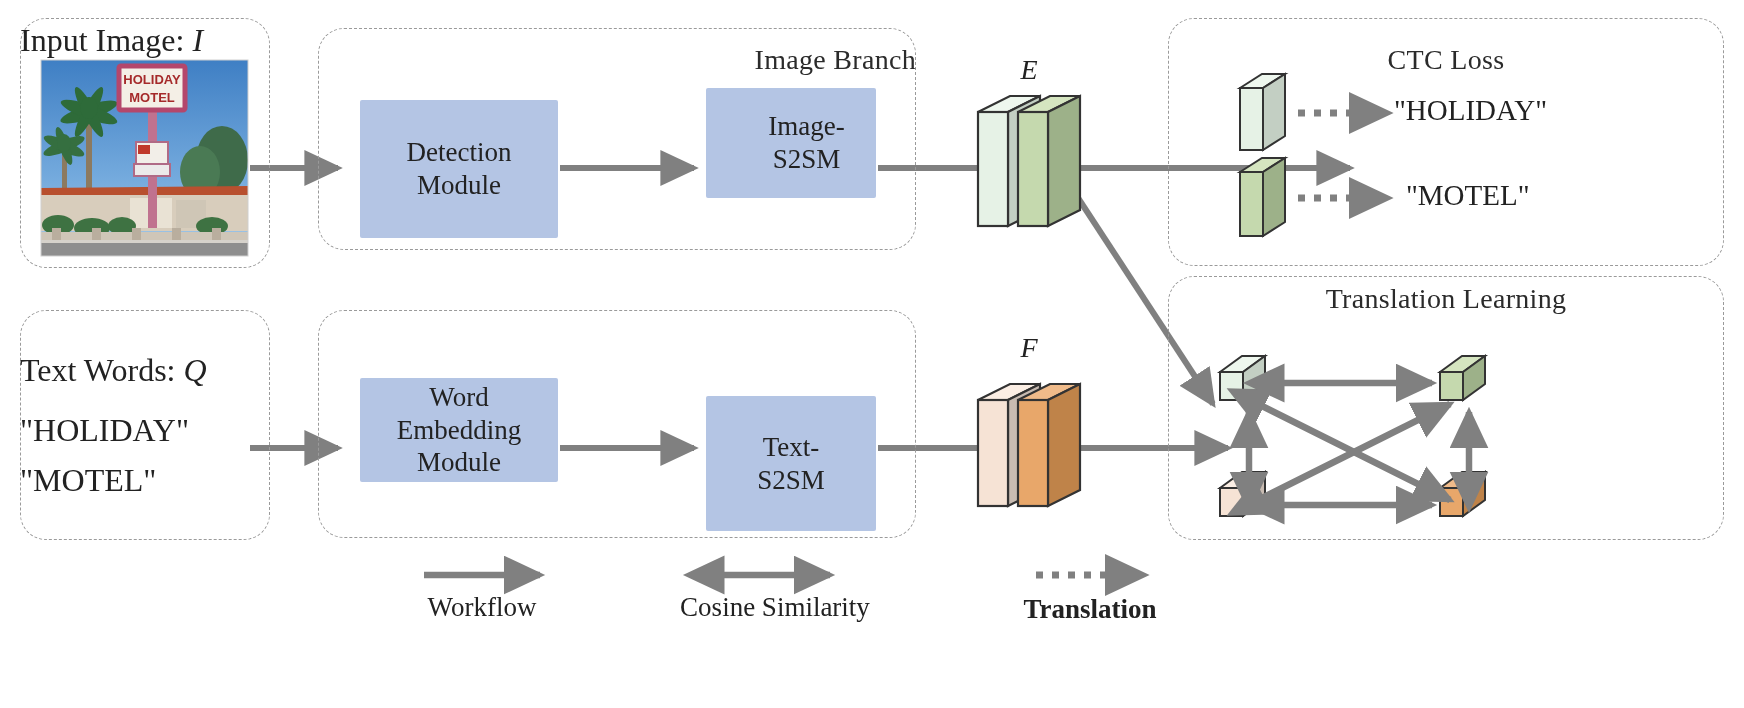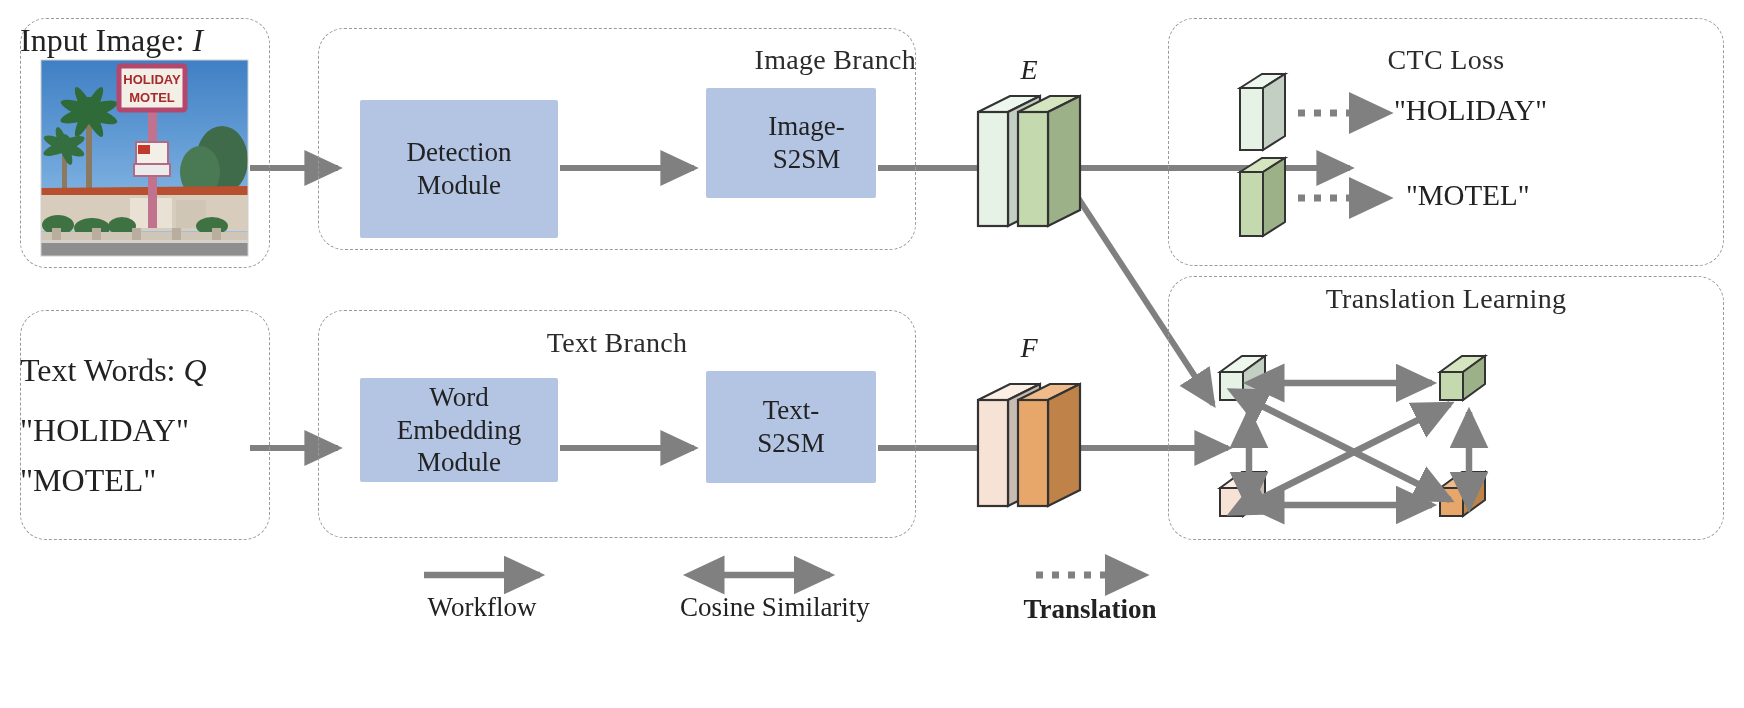--- a/index.html
+++ b/index.html
@@ -260,32 +260,31 @@
   <div class="panel" style="left:1168px; top:276px; width:556px; height:264px;"></div>
 
   <div class="plain-text" style="left:20px; top:22px; width:250px;"><span>Input Image: </span><span class="ital">I</span></div>
 
   <div class="plain-text" style="left:20px; top:352px; width:250px;"><span>Text Words: </span><span class="ital">Q</span></div>
 
   <div class="plain-text" style="left:20px; top:412px; width:250px;">"HOLIDAY"</div>
   <div class="plain-text" style="left:20px; top:462px; width:250px;">"MOTEL"</div>
 
   <div class="panel-title" style="left:318px; top:44px; width:598px;text-align:right;">Image Branch</div>
-  <div class="panel-title" style="left:318px; top:327px; width:598px;">Text Branch</div>
   <div class="panel-title" style="left:1168px; top:32px; width:556px;margin-top:12px;">CTC Loss</div>
   <div class="panel-title" style="left:1168px; top:283px; width:556px;">Translation Learning</div>
 
   <div class="module" style="left:360px; top:100px; width:198px; height:138px; white-space:pre-line;">Detection
 Module</div>
   <div class="module" style="left:706px; top:88px; width:170px; height:110px; white-space:pre-line;padding-left:31px;">Image-
 S2SM</div>
   <div class="module" style="left:360px; top:378px; width:198px; height:104px; white-space:pre-line;">Word
 Embedding
 Module</div>
-  <div class="module" style="left:706px; top:371px; width:170px; height:112px; white-space:pre-line;">Text-
+  <div class="module" style="left:706px; top:396px; width:170px; height:135px; white-space:pre-line;">Text-
 S2SM</div>
 
   <div class="bar-label" style="left:978px; top:54px; width:102px;">E</div>
   <div class="bar-label" style="left:978px; top:332px; width:102px;">F</div>
 
   <div class="ctc-word" style="left:1394px; top:94px;">"HOLIDAY"</div>
   <div class="ctc-word" style="left:1406px; top:179px;">"MOTEL"</div>
 
   <div class="legend-label" style="left:650px; top:592px; width:250px;">Cosine Similarity</div>
   <div class="legend-label" style="left:382px; top:592px; width:200px;">Workflow</div>

